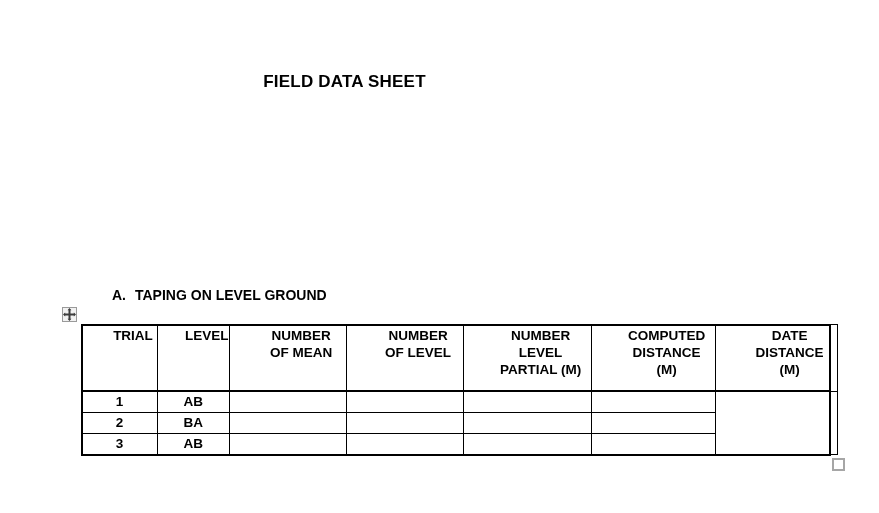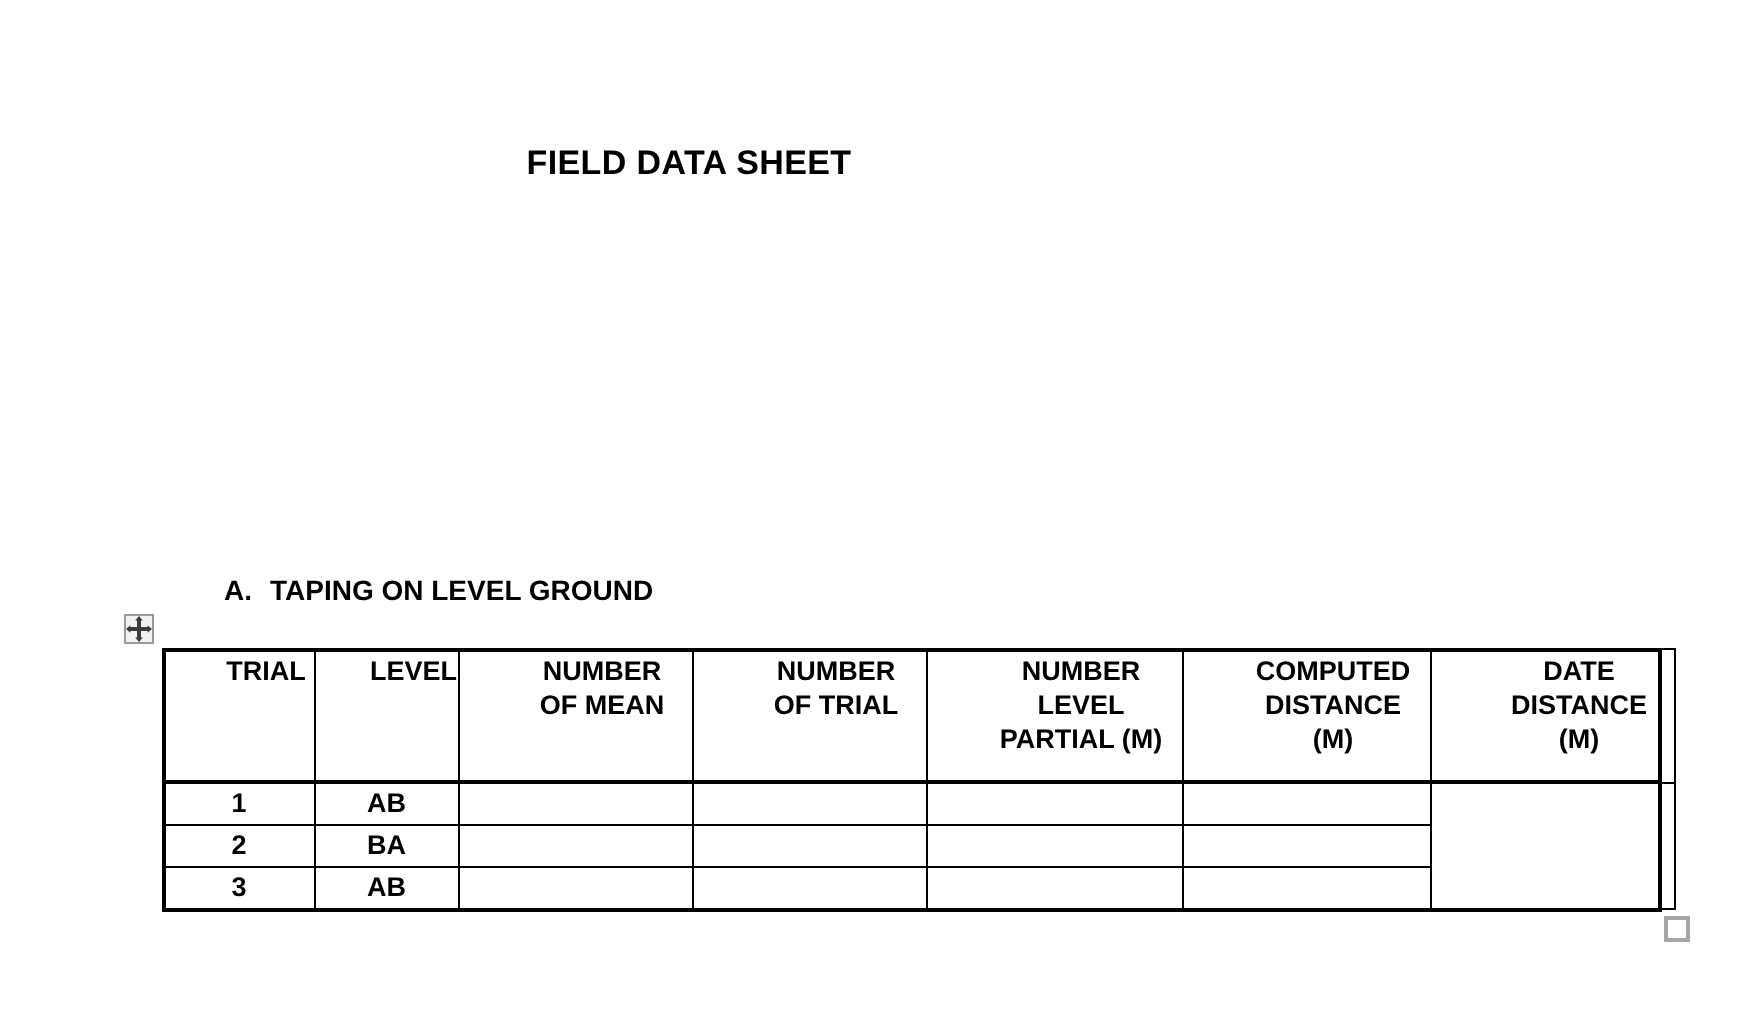--- a/index.html
+++ b/index.html
@@ -204,21 +204,21 @@
         </th>
         <th>
           <div>LEVEL</div>
         </th>
         <th>
           <div>NUMBER</div>
           <div>OF MEAN</div>
         </th>
         <th>
           <div>NUMBER</div>
-          <div>OF TRIAL</div>
+          <div>OF LEVEL</div>
         </th>
         <th>
           <div>NUMBER</div>
           <div>LEVEL</div>
           <div>PARTIAL (M)</div>
         </th>
         <th>
           <div>COMPUTED</div>
           <div>DISTANCE</div>
           <div>(M)</div>

